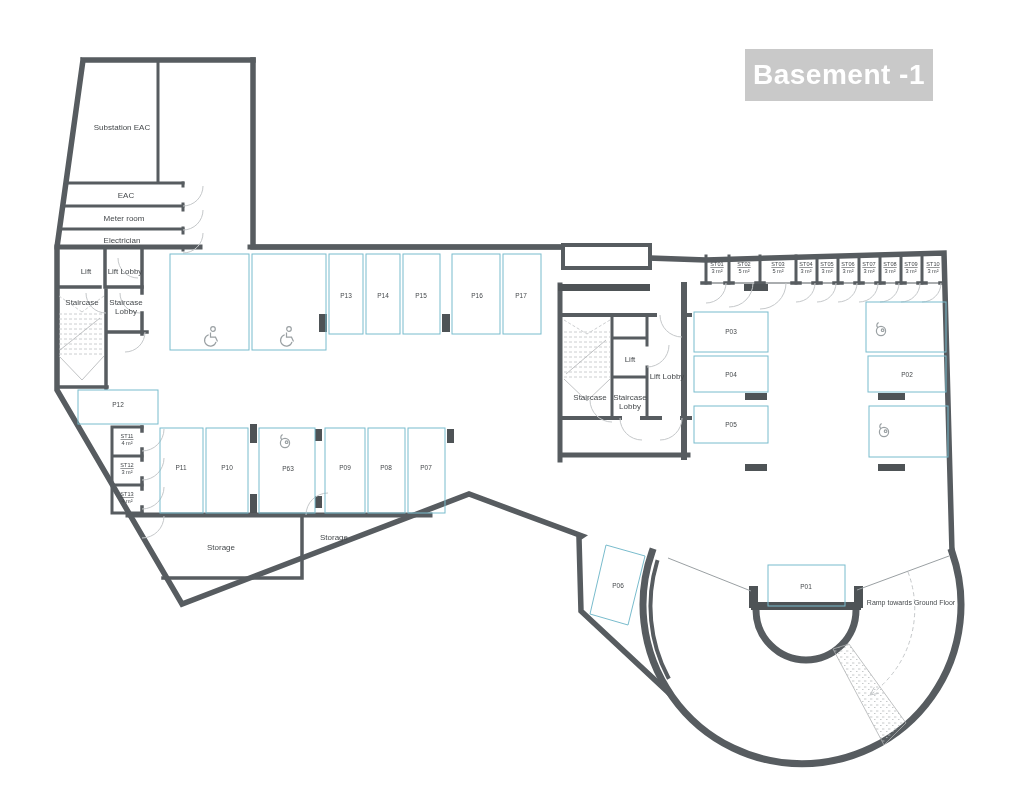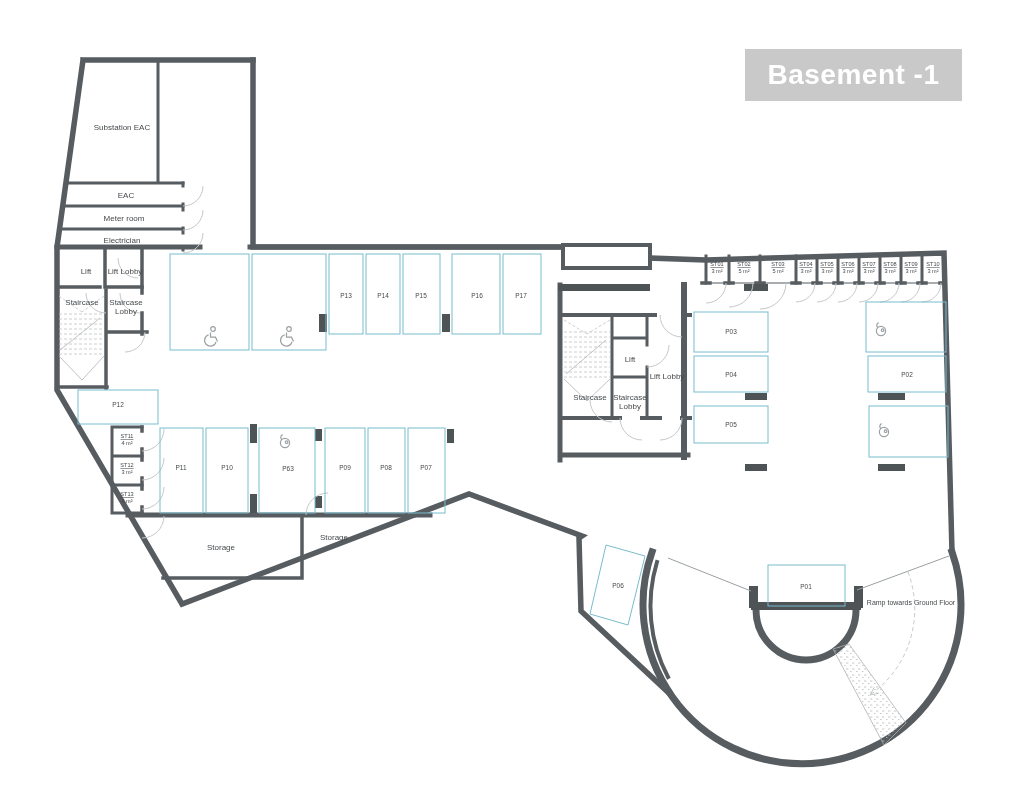--- a/index.html
+++ b/index.html
@@ -1,18 +1,18 @@
 <!DOCTYPE html>
 <html><head>
 <meta charset="utf-8">
 <style>
   html,body{margin:0;padding:0;background:#ffffff;}
   .stage{position:relative;width:1024px;height:810px;background:#ffffff;overflow:hidden;
          font-family:"Liberation Sans", sans-serif;}
-  .title-badge{position:absolute;left:745px;top:49px;width:217px;height:52px;
+  .title-badge{position:absolute;left:745px;top:49px;width:188px;height:52px;
                background:#c9c9c9;color:#ffffff;display:flex;align-items:center;justify-content:center;
                font-size:28px;font-weight:bold;letter-spacing:0.5px;}
   svg text{font-family:"Liberation Sans", sans-serif;fill:#45494c;}
   .plabel{font-size:6.5px;}
   .rlabel{font-size:8px;}
   .slabel{font-size:5.6px;}
   .ramplabel{font-size:7px;}
   .stid{text-decoration:underline;}
 </style>
 </head>

